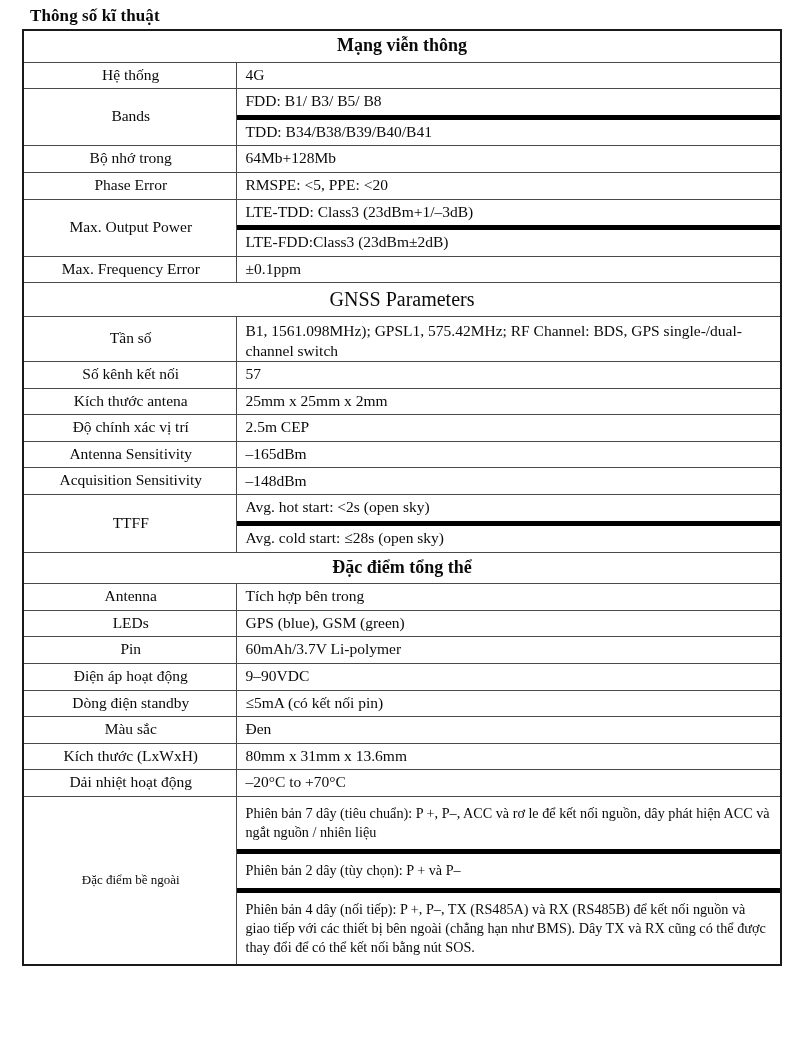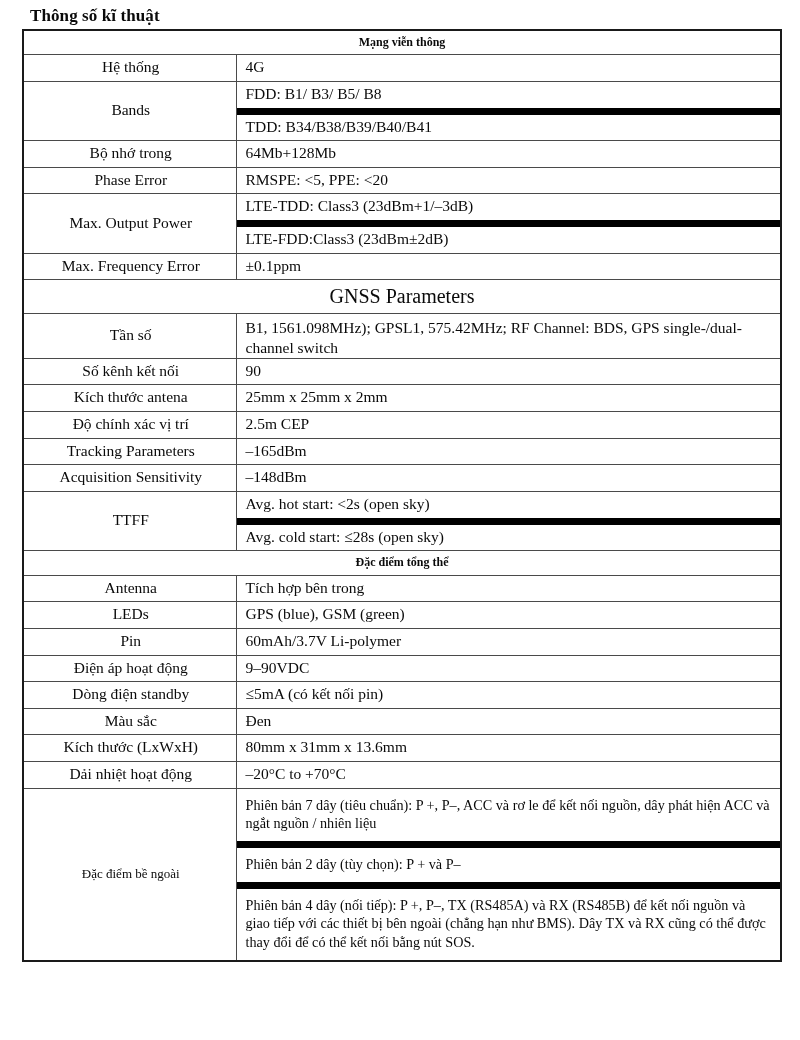--- a/index.html
+++ b/index.html
@@ -49,21 +49,21 @@
     padding: 3px 7px 4px 9px;
     vertical-align: middle;
     background: #fff;
   }
 
   
   td.section-head {
     text-align: center;
     padding: 4px 6px 5px;
   }
-  td.section-head.bold { font-weight: bold; font-size: 12px; }
+  td.section-head.bold { font-weight: bold; font-size: 18px; }
   td.section-head.plain { font-weight: normal; font-size: 20px; }
 
   
   td.label {
     vertical-align: middle;
     text-align: center;
   }
   td.label.multi-line { line-height: 1.22; }
 
   
@@ -73,21 +73,21 @@
   td.value.wrap { line-height: 1.25; padding-top: 4px; padding-bottom: 1px; }
 
   
   .sub {
     width: 100%;
     border-collapse: collapse;
     table-layout: fixed;
   }
   .sub td {
     border: none;
-    border-bottom: 7px solid #000000;
+    border-bottom: 5px solid #000000;
     padding: 3px 7px 4px 9px;
     vertical-align: middle;
   }
   .sub tr:last-child td { border-bottom: none; }
 
   td.nested-host {
     padding: 0;
   }
 
   
@@ -162,32 +162,32 @@
         </tr>
         <tr>
           <td colspan="2" class="section-head plain">GNSS Parameters</td>
         </tr>
         <tr>
           <td class="label">Tần số</td>
           <td class="value wrap">B1, 1561.098MHz); GPSL1, 575.42MHz; RF Channel: BDS, GPS single-/dual-channel switch</td>
         </tr>
         <tr>
           <td class="label">Số kênh kết nối</td>
-          <td class="value">90</td>
+          <td class="value">57</td>
         </tr>
         <tr>
           <td class="label">Kích thước antena</td>
           <td class="value">25mm x 25mm x 2mm</td>
         </tr>
         <tr>
           <td class="label">Độ chính xác vị trí</td>
           <td class="value">2.5m CEP</td>
         </tr>
         <tr>
-          <td class="label">Tracking Parameters</td>
+          <td class="label">Antenna Sensitivity</td>
           <td class="value">–165dBm</td>
         </tr>
         <tr>
           <td class="label multi-line" style="white-space: normal;">Acquisition Sensitivity</td>
           <td class="value">–148dBm</td>
         </tr>
         <tr>
           <td class="label">TTFF</td>
           <td class="nested-host">
             <table class="sub">

